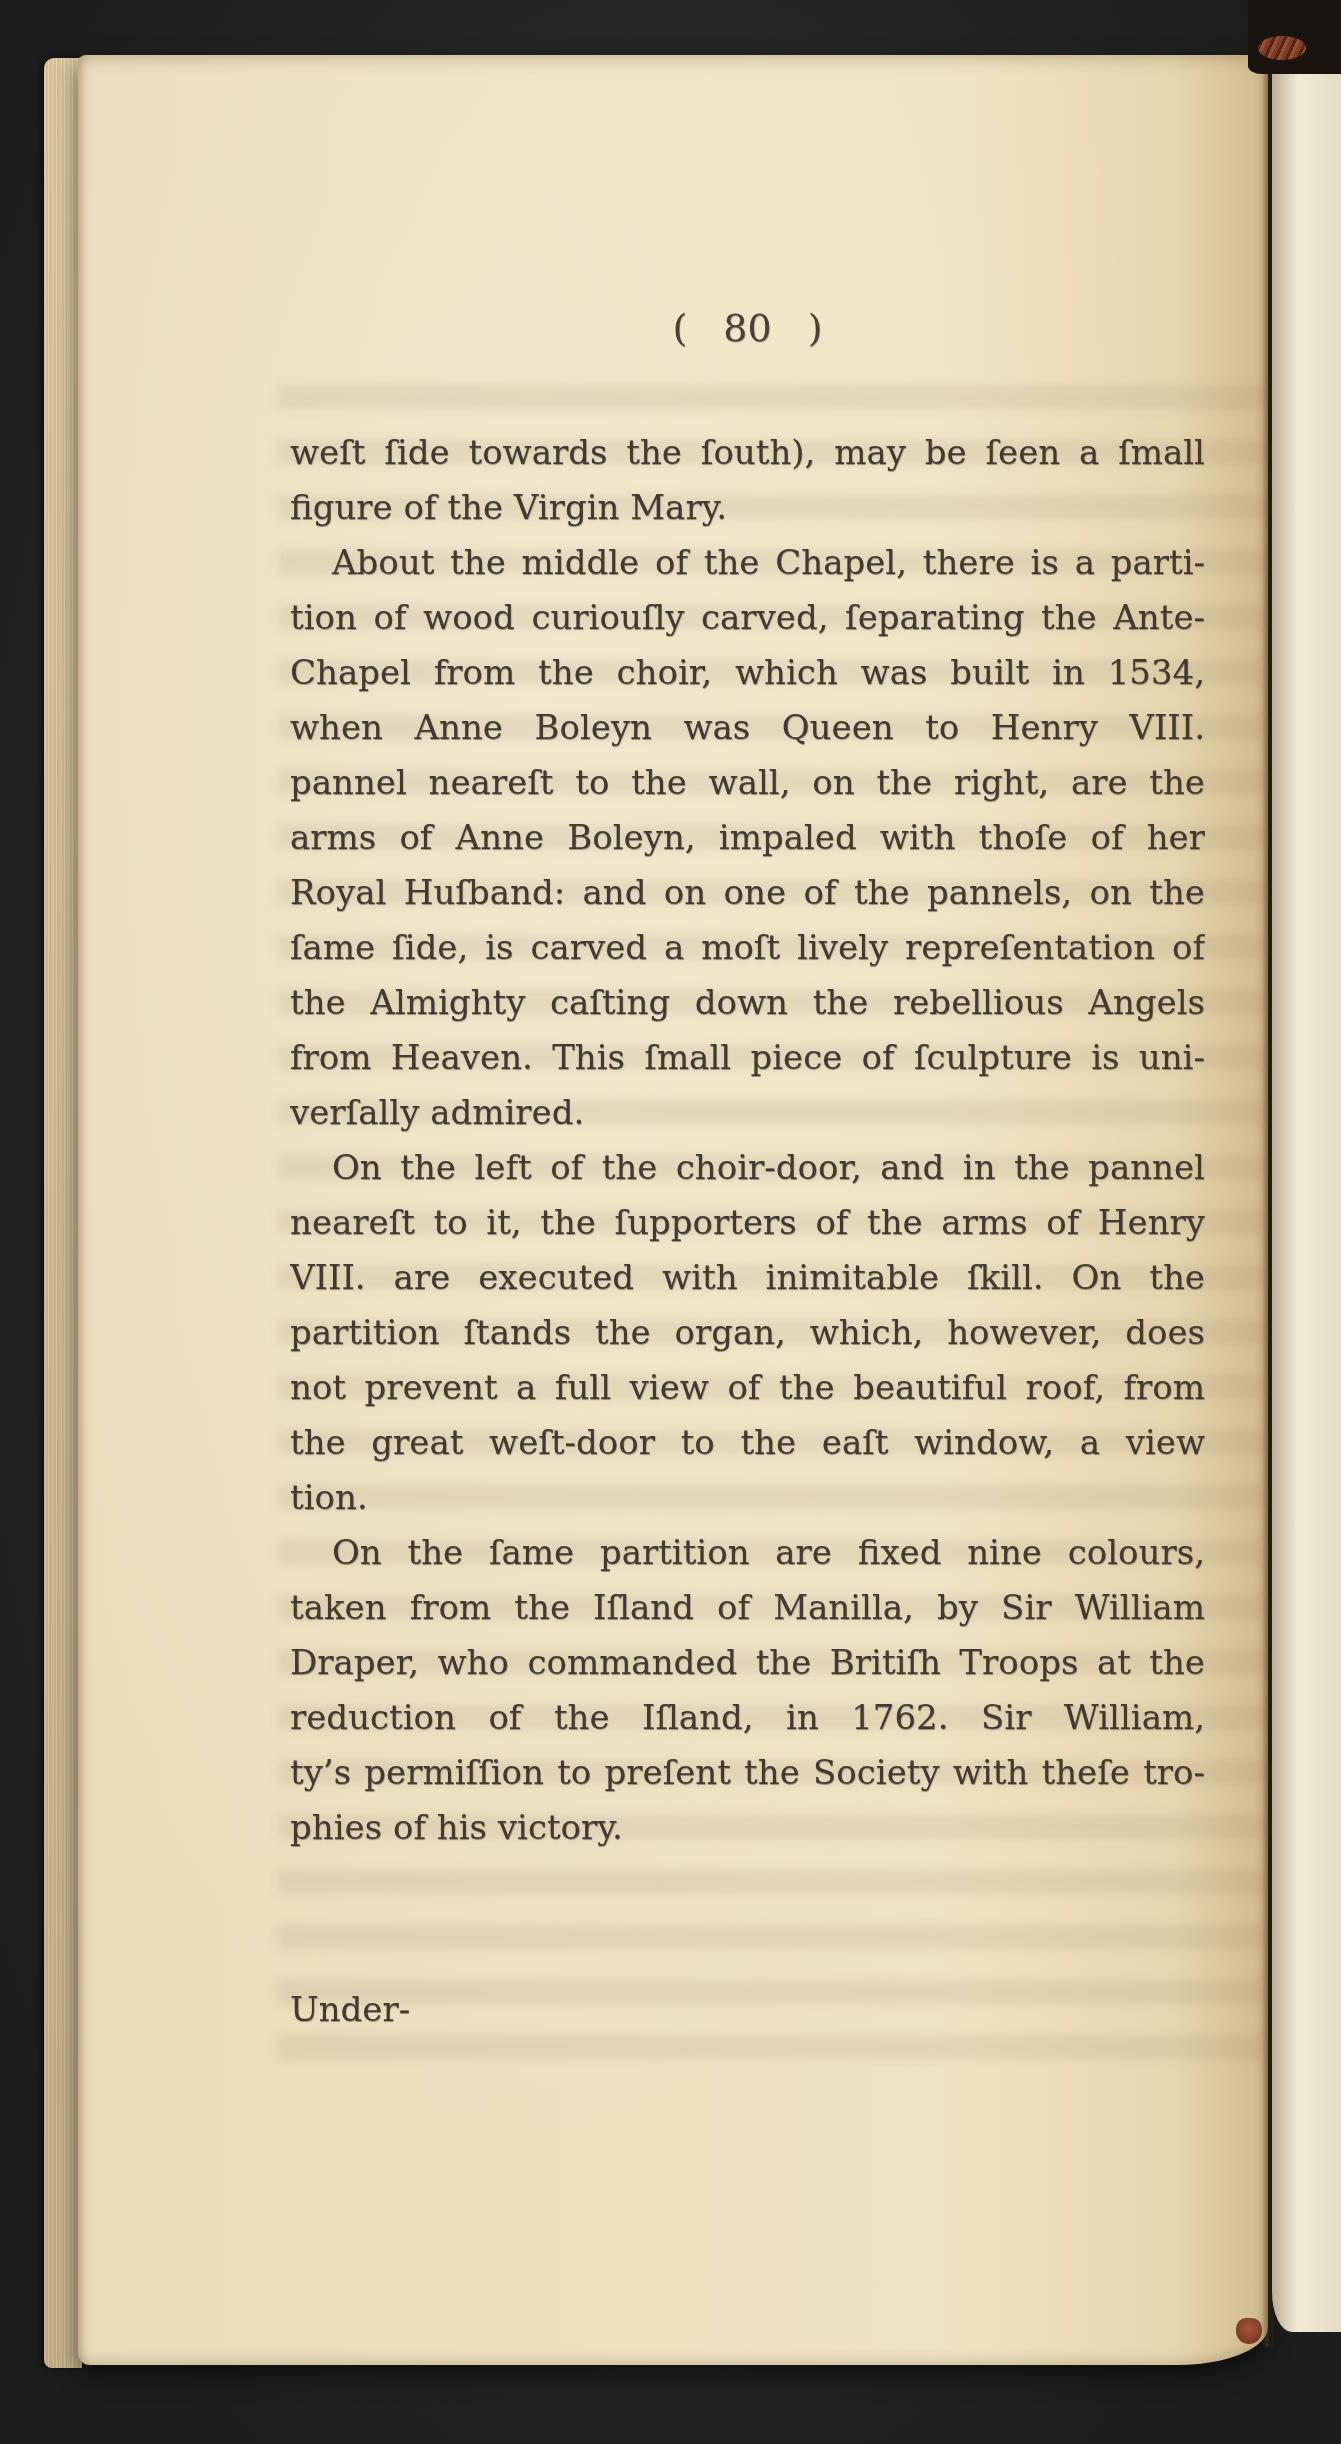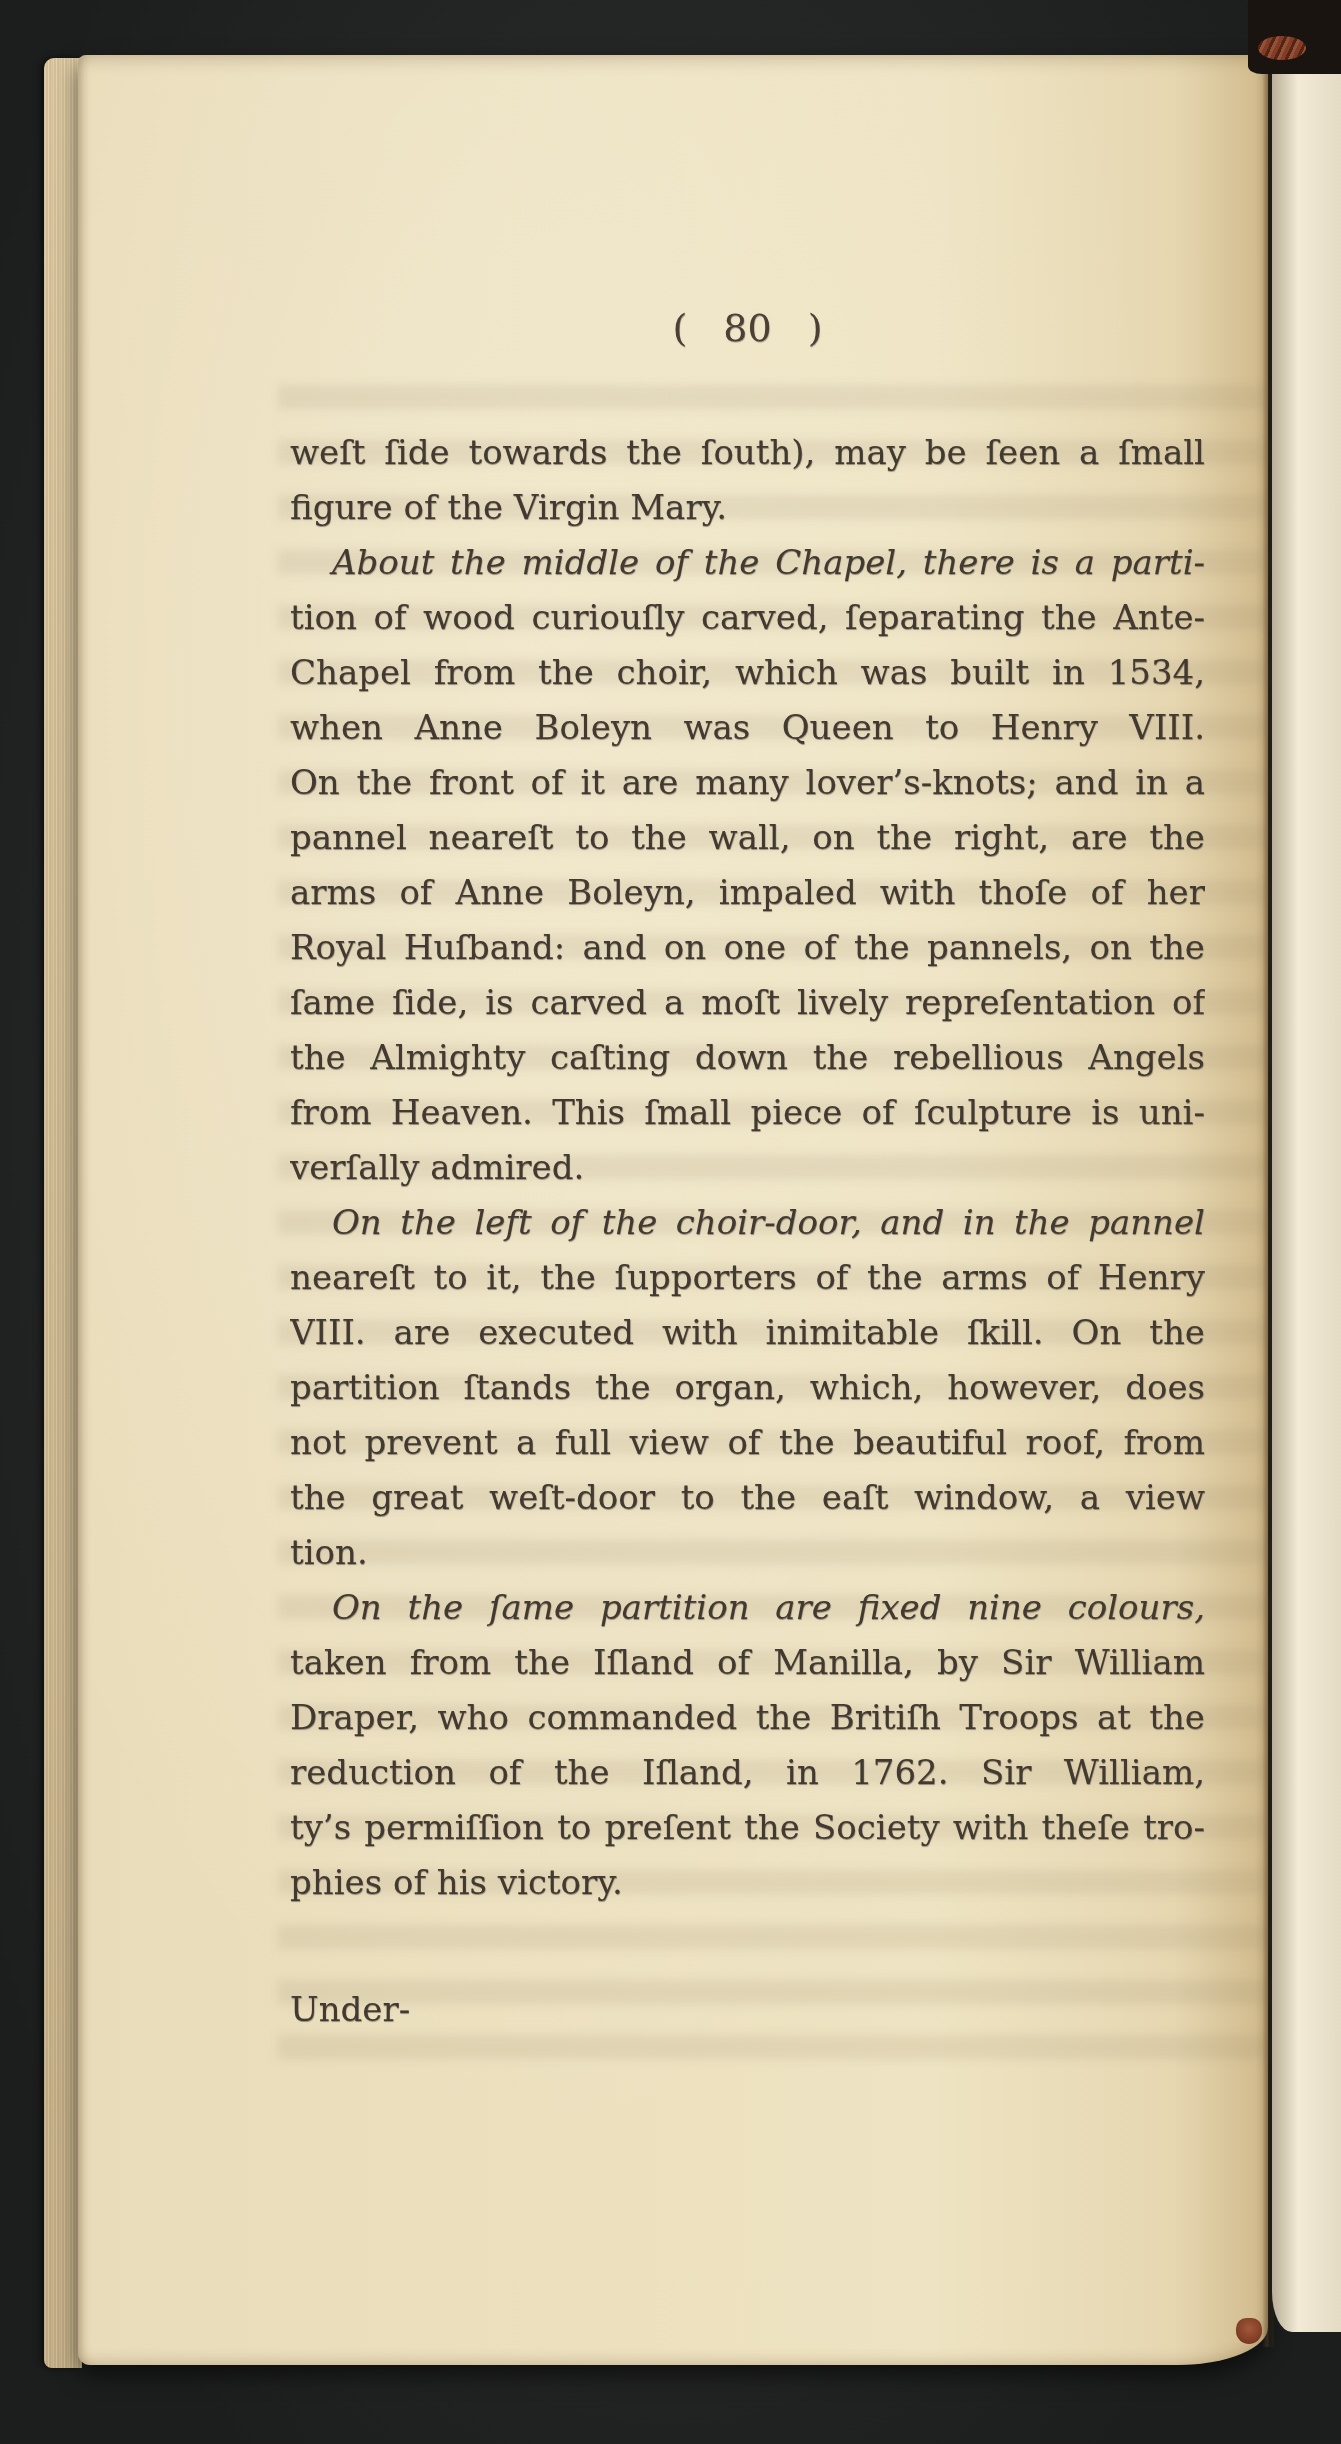--- a/index.html
+++ b/index.html
@@ -110,21 +110,21 @@
     text-shadow: 0.4px 0.6px 0.8px rgba(66,58,48,0.5);
     margin-top: 40px;
   }
   .line {
     height: 55px; line-height: 55px;
     overflow: hidden;
     text-align: justify;
     text-align-last: justify;
   }
   .line.para-end { text-align-last: left; }
-  .line.para-start { text-indent: 42px; font-style: italic; }
+  .line.para-start { text-indent: 42px; }
   .catchword {
     position: absolute; left: 290px; top: 1982px; width: 915px;
     text-align: left;
     font-size: 34px; line-height: 55px;
     color: #423a30;
     text-shadow: 0.4px 0.6px 0.8px rgba(66,58,48,0.5);
   }
 </style>
 </head>
 <body>
@@ -137,21 +137,20 @@
 
 <div class="folio">( 80 )</div>
 
 <div class="text-block">
     <div class="line">weſt ſide towards the ſouth), may be ſeen a ſmall</div>
     <div class="line para-end">figure of the Virgin Mary.</div>
     <div class="line para-start">About the middle of the Chapel, there is a parti-</div>
     <div class="line">tion of wood curiouſly carved, ſeparating the Ante-</div>
     <div class="line">Chapel from the choir, which was built in 1534,</div>
     <div class="line">when Anne Boleyn was Queen to Henry VIII.</div>
-    <div class="line">On the front of it are many lover’s-knots; and in a</div>
     <div class="line">pannel neareſt to the wall, on the right, are the</div>
     <div class="line">arms of Anne Boleyn, impaled with thoſe of her</div>
     <div class="line">Royal Huſband: and on one of the pannels, on the</div>
     <div class="line">ſame ſide, is carved a moſt lively repreſentation of</div>
     <div class="line">the Almighty caſting down the rebellious Angels</div>
     <div class="line">from Heaven. This ſmall piece of ſculpture is uni-</div>
     <div class="line para-end">verſally admired.</div>
     <div class="line para-start">On the left of the choir-door, and in the pannel</div>
     <div class="line">neareſt to it, the ſupporters of the arms of Henry</div>
     <div class="line">VIII. are executed with inimitable ſkill. On the</div>

